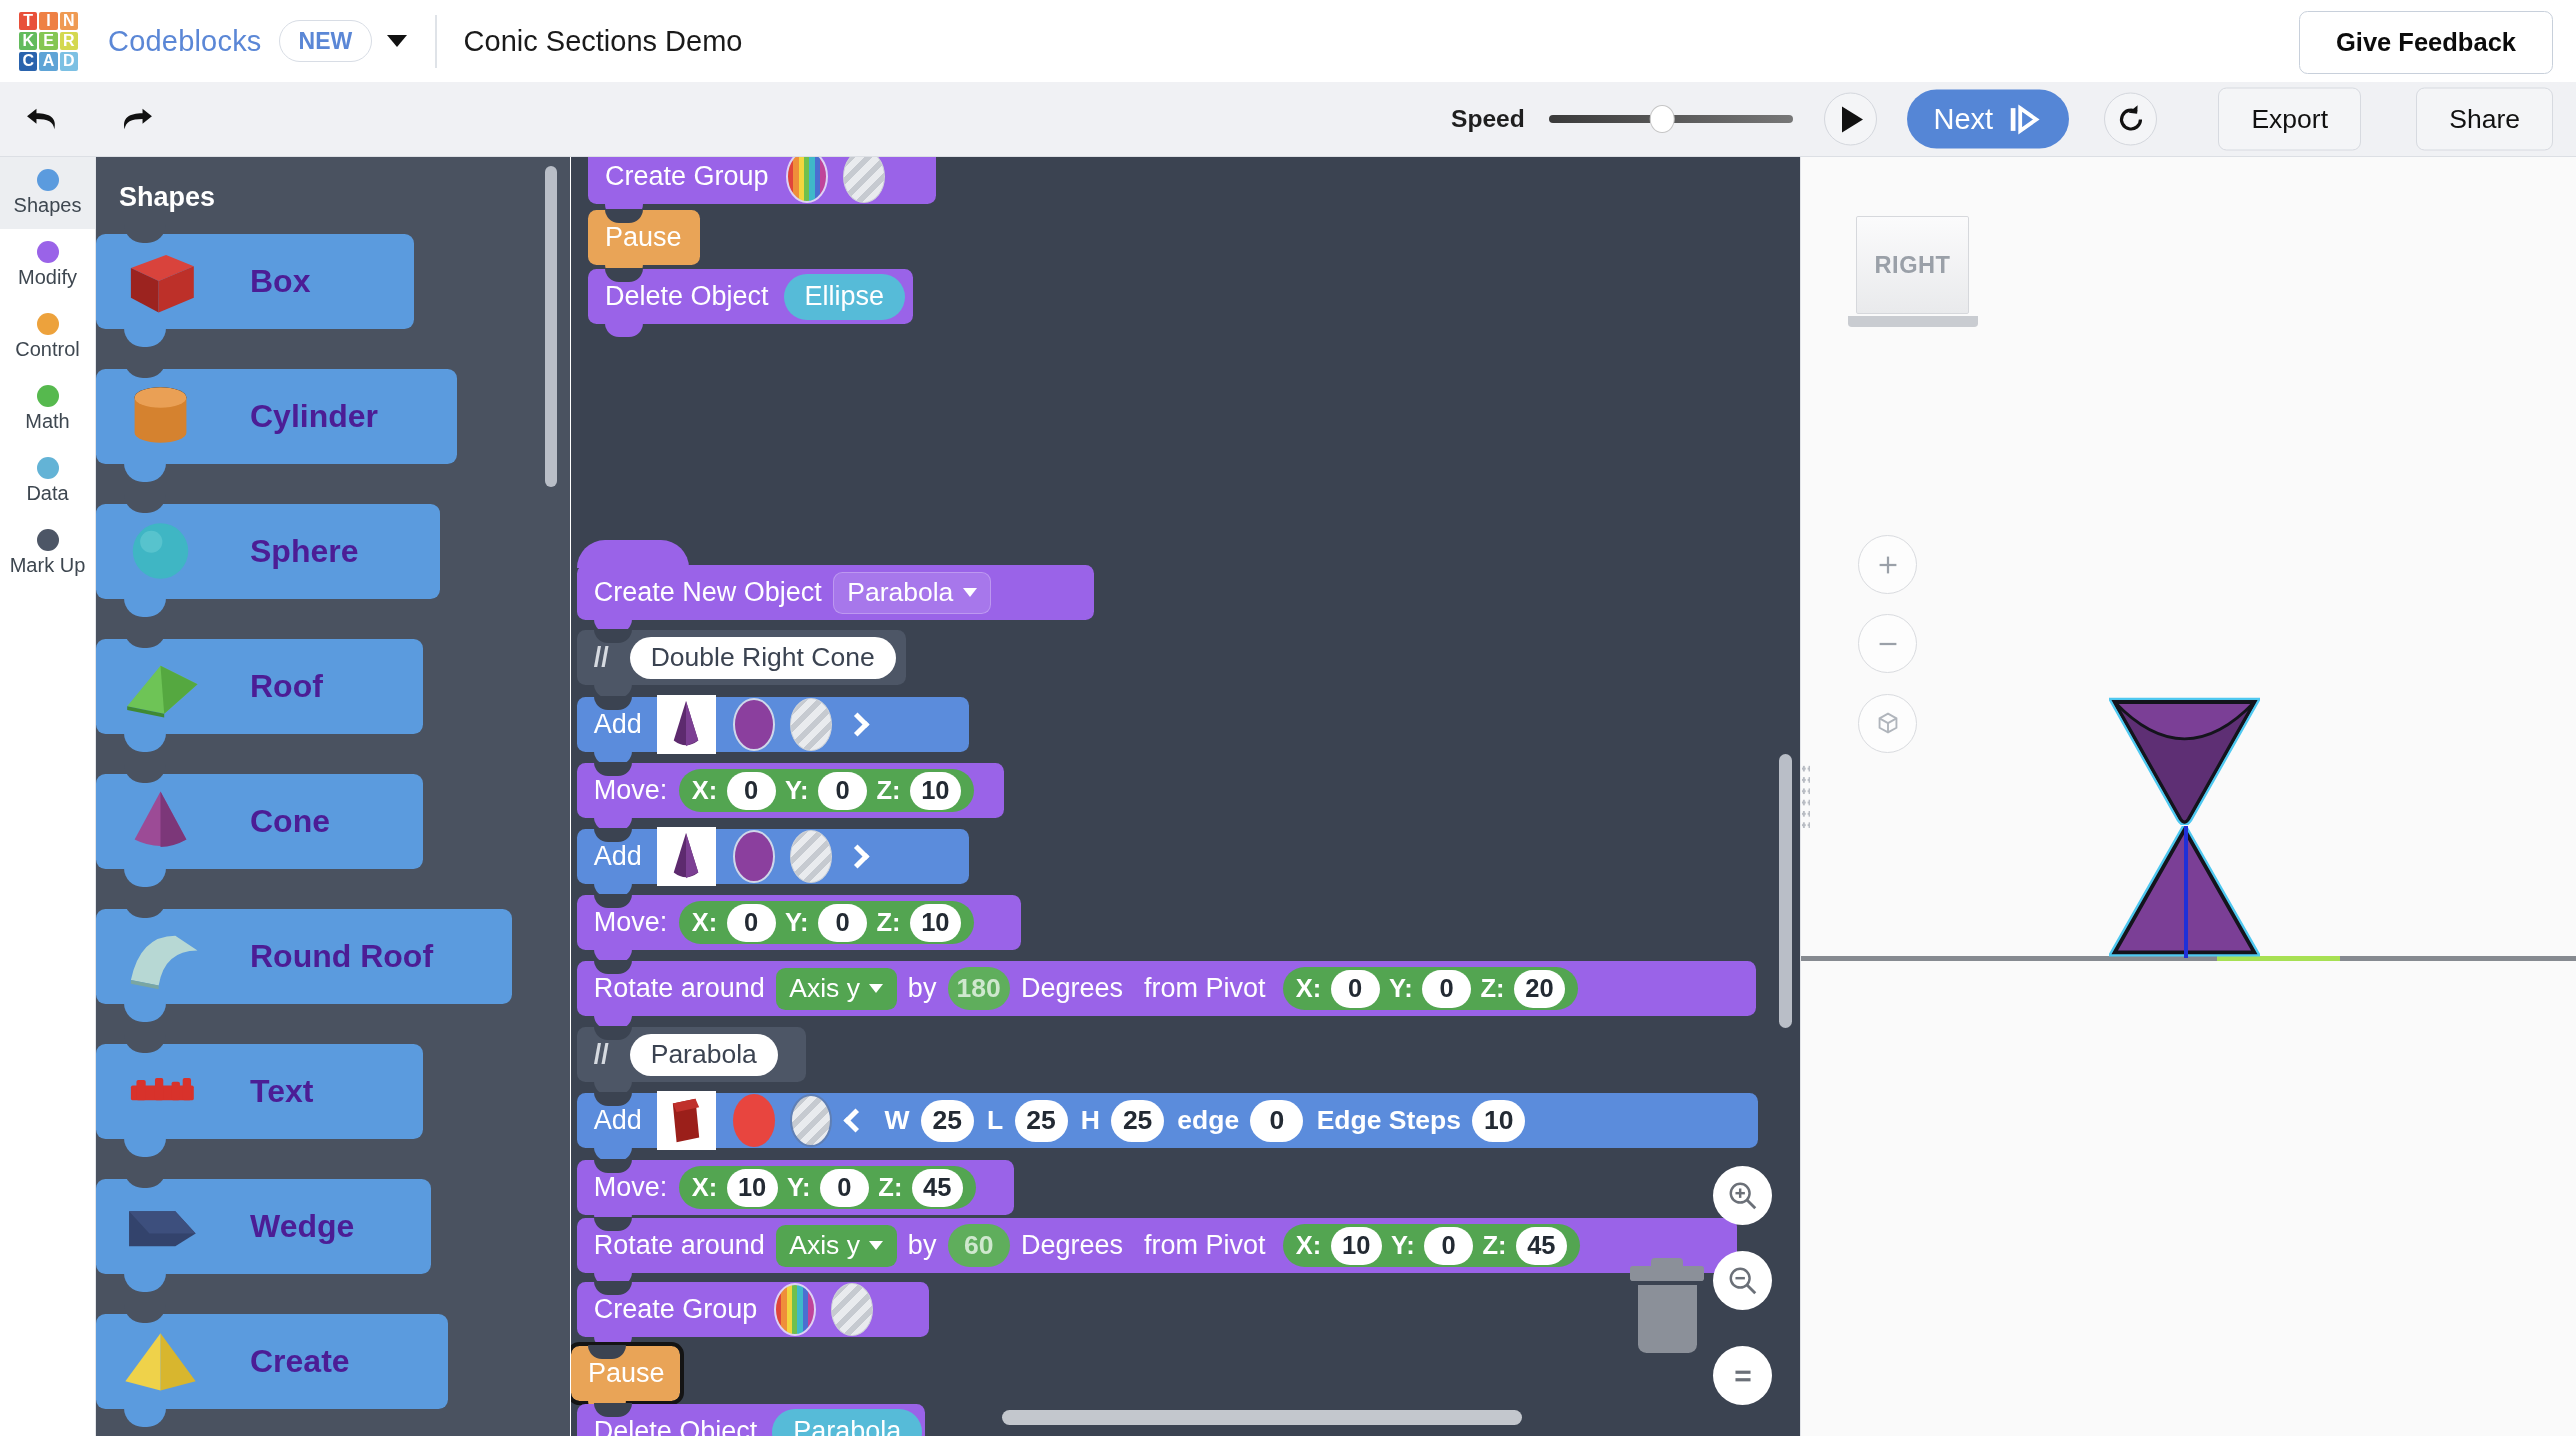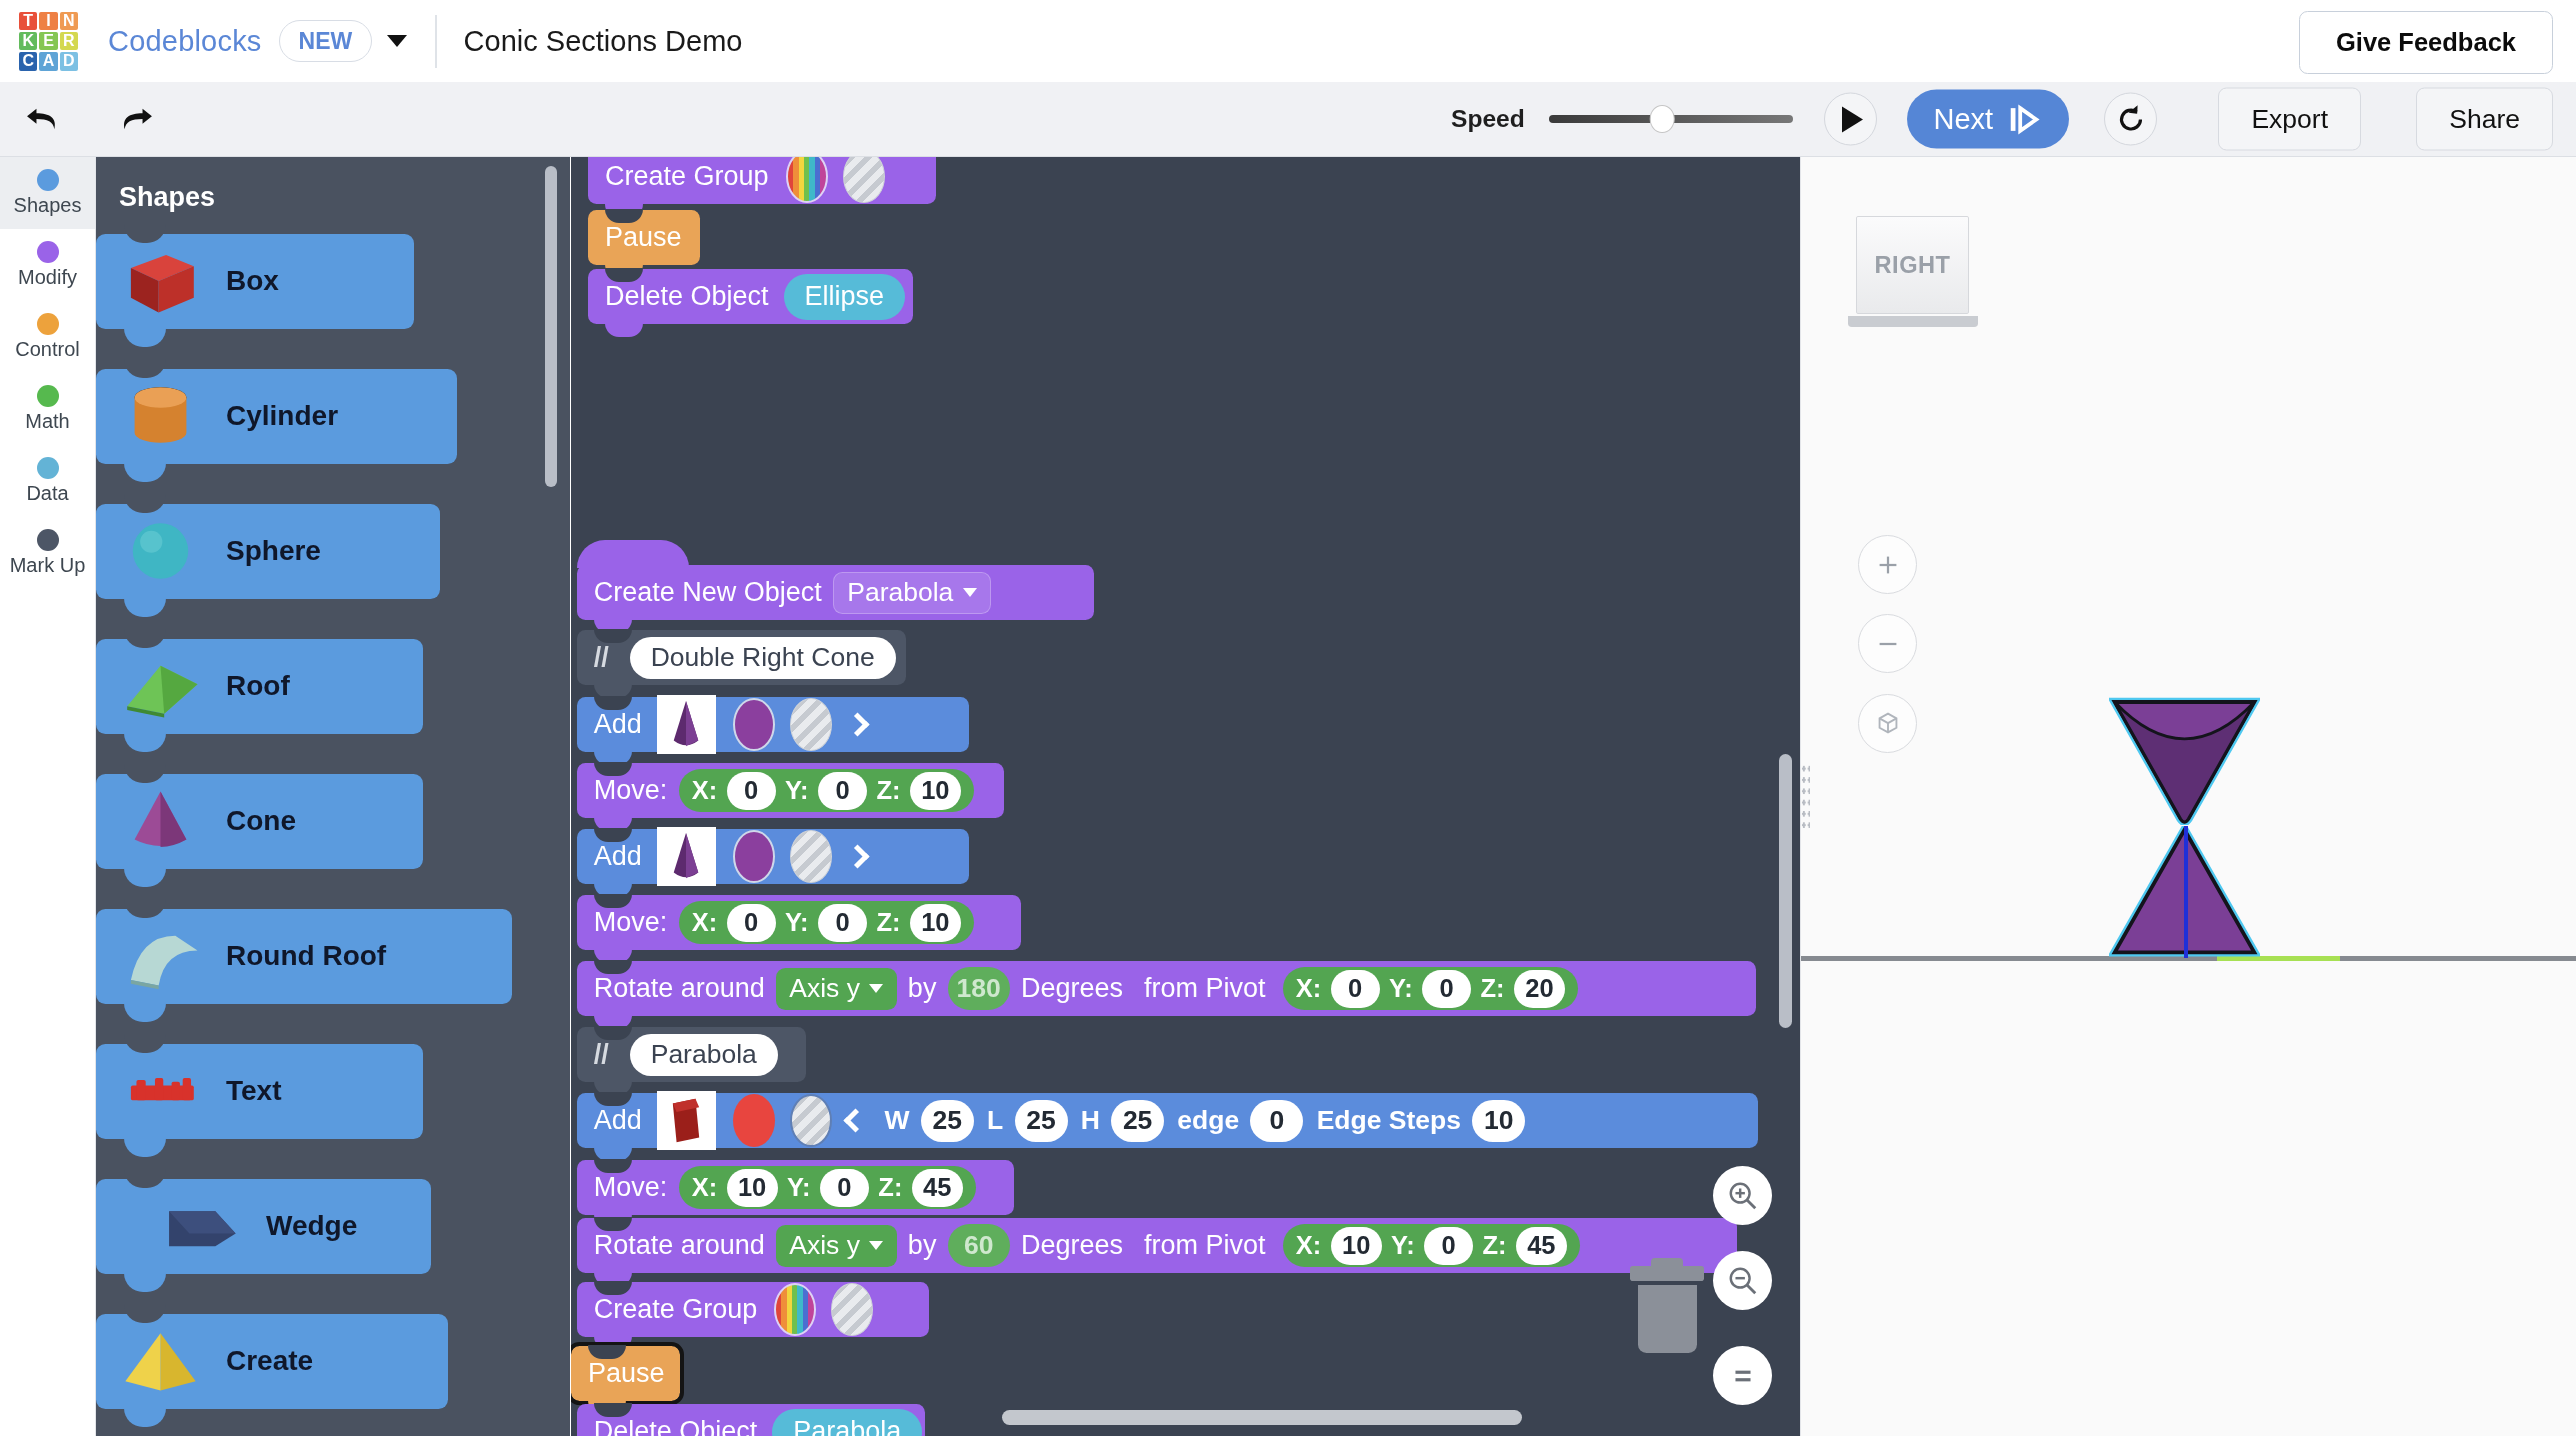--- a/index.html
+++ b/index.html
@@ -128,21 +128,21 @@
   }
   .shape-block::before {
     content:''; position: absolute; left: 28px; top: -9.4px;
     width: 42px; height: 19px; background: #4a5260; border-radius: 0 0 21px 21px;
   }
   .shape-block::after {
     content:''; position: absolute; left: 28px; bottom: -18px;
     width: 42px; height: 19px; background: #5b9bde; border-radius: 0 0 21px 21px;
   }
   .shape-thumb { width: 91px; height: 74px; margin-left: 21px; flex: none; position: relative; }
-  .shape-name { color: #0f172a; font-size: 28px; font-weight: bold; margin-left: 18px; }
+  .shape-name { color: #4c1d95; font-size: 32px; font-weight: bold; margin-left: 42px; }
   .panel-scroll {
     position: absolute; right: 13.2px; top: 9.4px; width: 12.3px; height: 321px;
     background: #b9bec7; border-radius: 6.6px;
   }
 
   
   .canvas {
     position: absolute; left: 571px; top: 157px; right: 776px; bottom: 0;
     background: #3b4351; overflow: hidden;
   }
@@ -448,21 +448,21 @@
             <g fill="#d8322b">
               <rect x="14" y="34" width="68" height="16" rx="2"></rect>
               <rect x="20" y="28" width="10" height="22" rx="2"></rect>
               <rect x="40" y="26" width="9" height="24" rx="2"></rect>
               <rect x="58" y="30" width="9" height="20" rx="2"></rect>
               <rect x="70" y="26" width="9" height="24" rx="2"></rect>
             </g>
           </svg></div>
         <div class="shape-name">Text</div>
       </div>
-      <div class="shape-block" style="width: 335px; padding-left: 40px;">
+      <div class="shape-block" style="width: 335px;">
         <div class="shape-thumb"><svg width="87" height="74" viewBox="0 0 92 80">
             <path d="M12 24 L62 24 L84 48 L62 62 L12 62 Z" fill="#33436c"></path>
             <path d="M12 24 L62 24 L84 48 L34 48 Z" fill="#3d4f7d"></path>
           </svg></div>
         <div class="shape-name">Wedge</div>
       </div>
       <div class="shape-block" style="width: 352px;">
         <div class="shape-thumb"><svg width="87" height="74" viewBox="0 0 92 80">
             <path d="M46 10 L84 62 L46 72 Z" fill="#d8b62e"></path>
             <path d="M46 10 L8 62 L46 72 Z" fill="#efd24a"></path>

